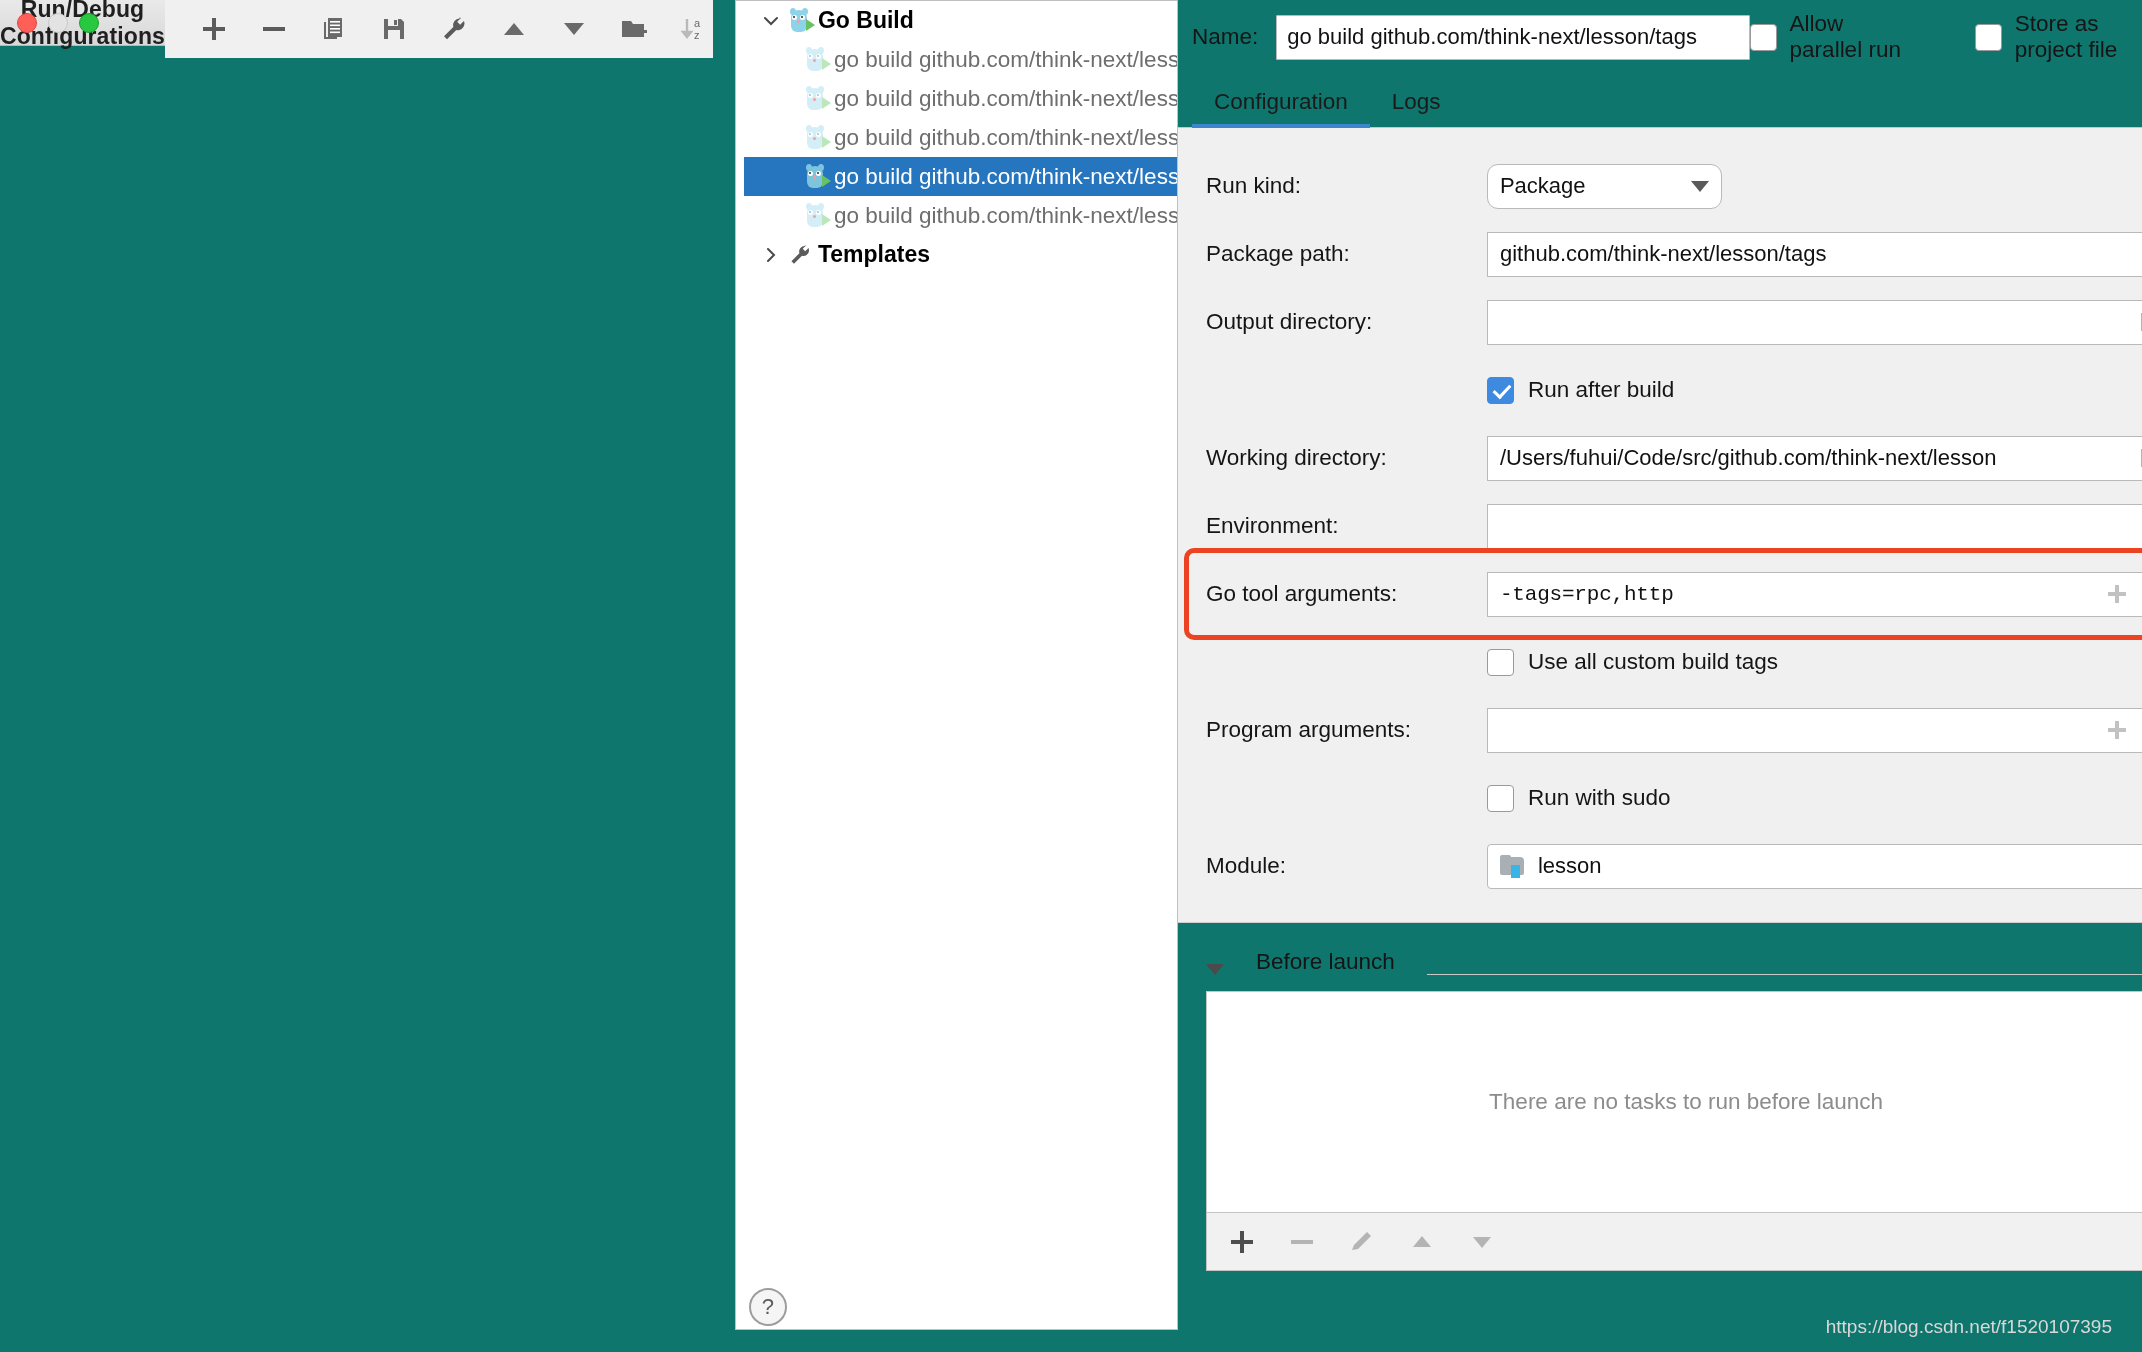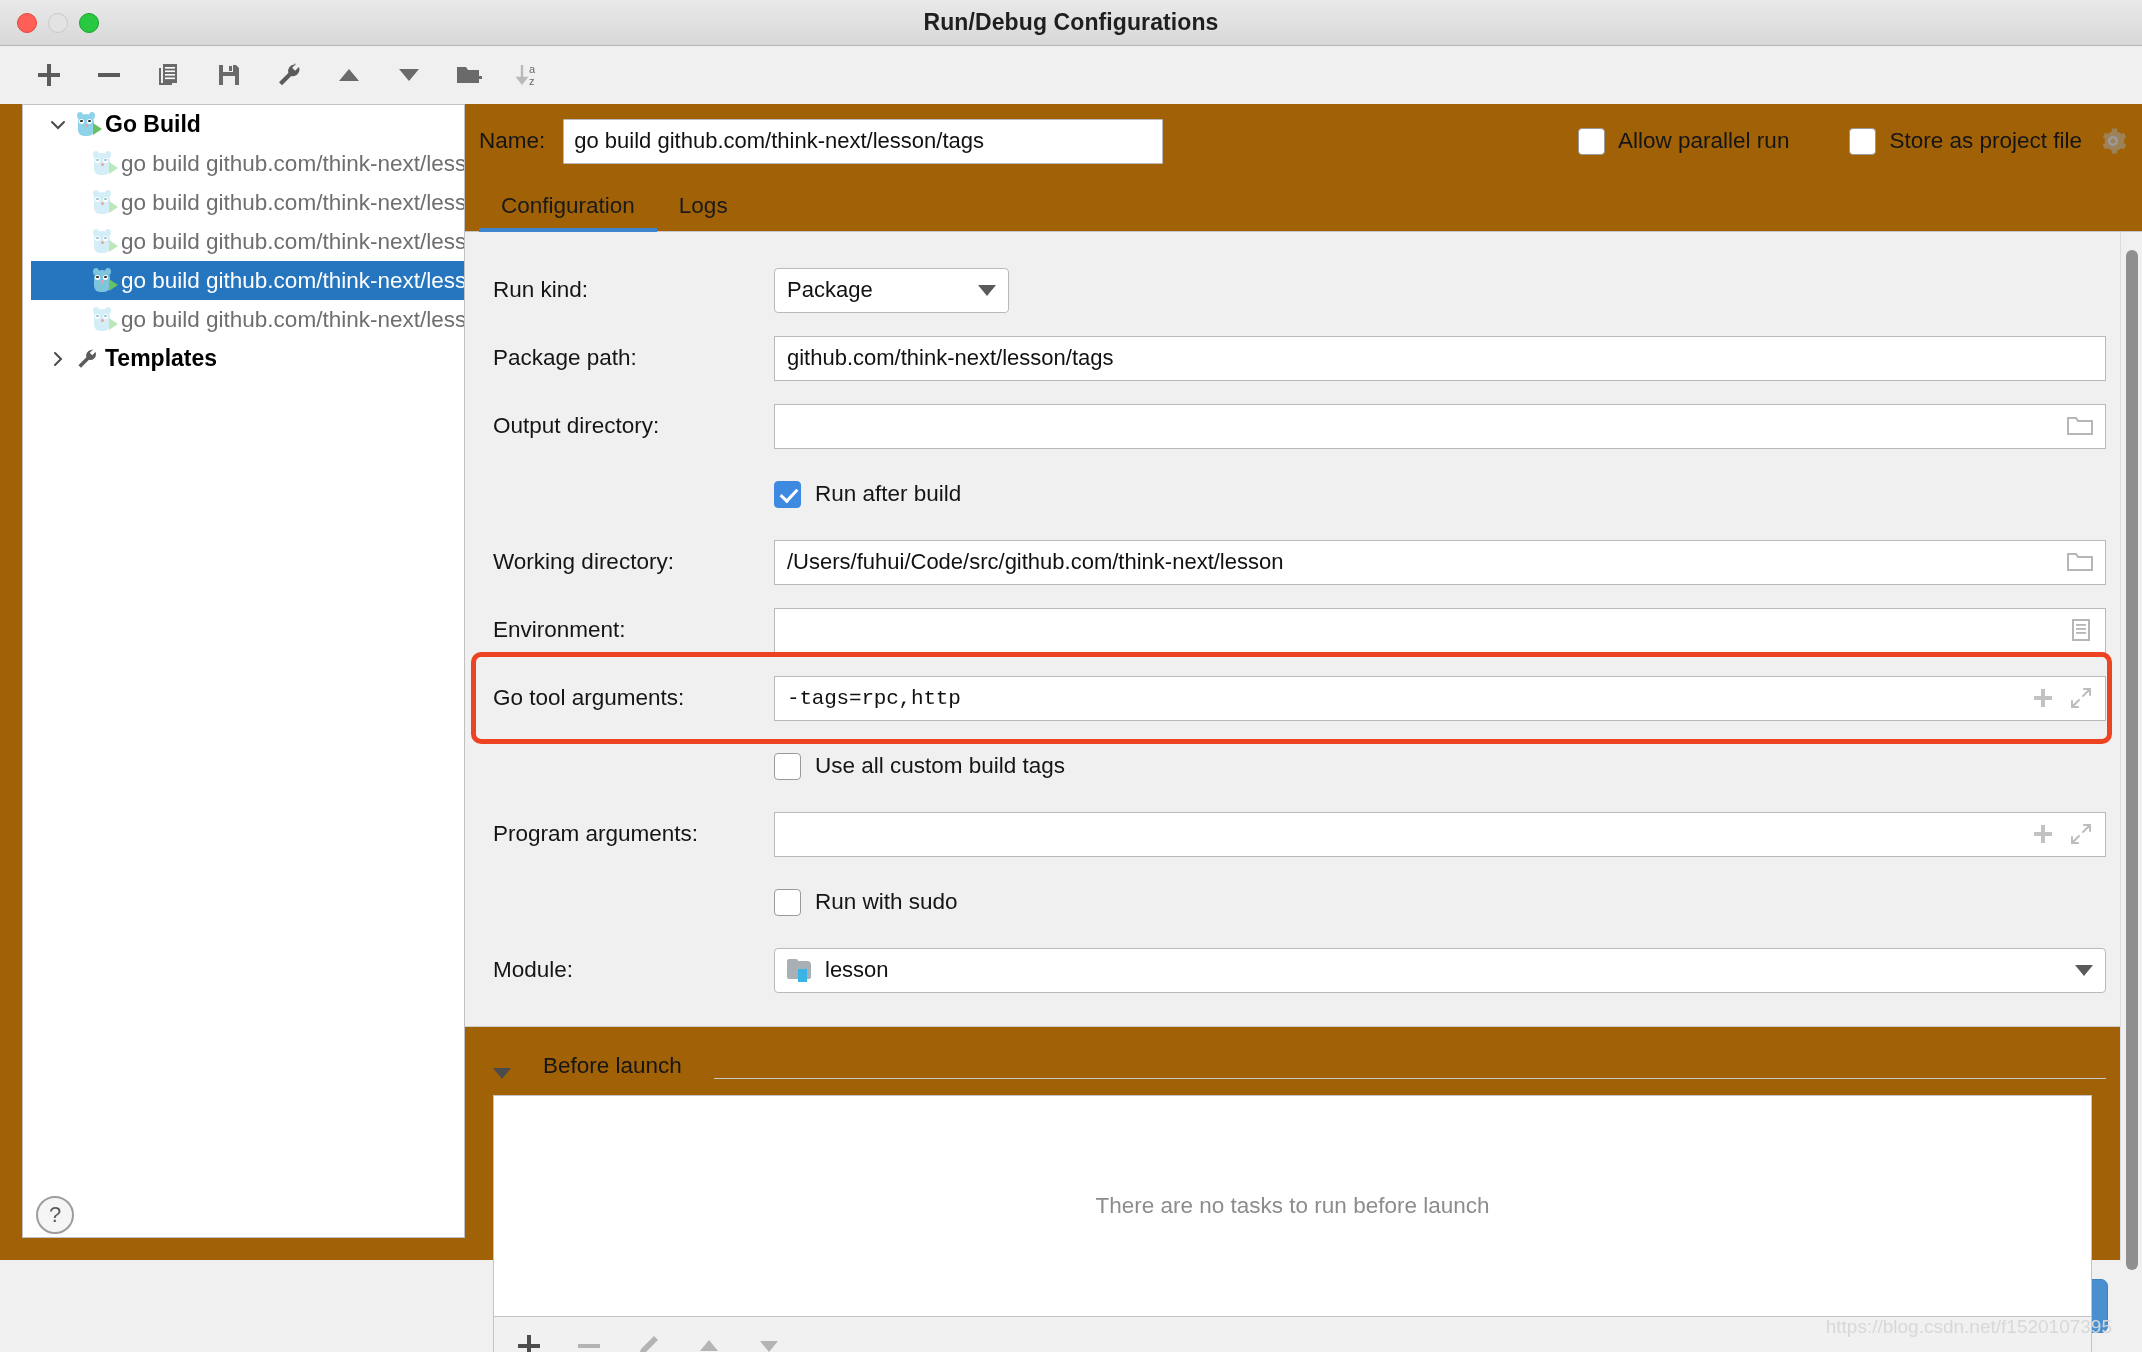--- a/index.html
+++ b/index.html
@@ -8,22 +8,22 @@
     width: 2142px; height: 1352px;
     overflow: hidden;
     font-family: "Liberation Sans", sans-serif;
     background: #ececec;
     -webkit-font-smoothing: antialiased;
   }
 
   #window {
     position: relative;
     width: 2142px; height: 1352px;
-    background: #a16207;
-    display: flex; flex-direction: column;
+    background: #0f766e;
+    display: flex; 
   }
 
   
   #titlebar {
     height: 46px; flex: 0 0 46px;
     background: linear-gradient(to bottom, #e9e9e9, #d8d8d8);
     border-bottom: 1px solid #b6b6b6;
     position: relative;
     display: flex; align-items: center;
   }
@@ -178,21 +178,21 @@
     font-size: 22px; color: #111;
     padding: 0 12px; min-width: 0;
   }
   .textfield .val { flex: 1 1 auto; overflow: hidden; white-space: nowrap; }
   .textfield.mono .val { font-family: Liberation Mono, monospace; font-size: 21px; letter-spacing: -0.2px; }
   .tf-icon { flex: 0 0 auto; margin-left: 14px; color: #b6b6b6; display: flex; align-items: center; }
 
   .combo {
     height: 45px; width: 235px;
     border: 1px solid #b9b9b9; background: #fff;
-    border-radius: 4px;
+    border-radius: 11px;
     display: flex; align-items: center; justify-content: space-between;
     padding: 0 12px; font-size: 22px; color: #111;
   }
   .caret { width: 0; height: 0; border-left: 9px solid transparent; border-right: 9px solid transparent; border-top: 11px solid #5a5a5a; }
 
   .modulefield {
     flex: 1 1 auto; height: 45px;
     border: 1px solid #b9b9b9; background: #fff; border-radius: 4px;
     display: flex; align-items: center; padding: 0 12px;
     font-size: 22px; color: #111; gap: 12px;

